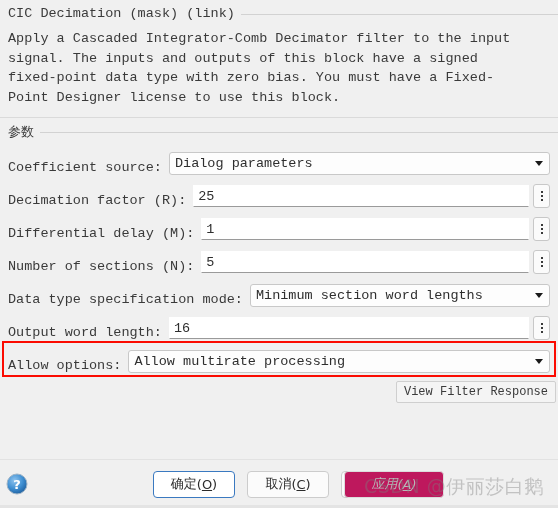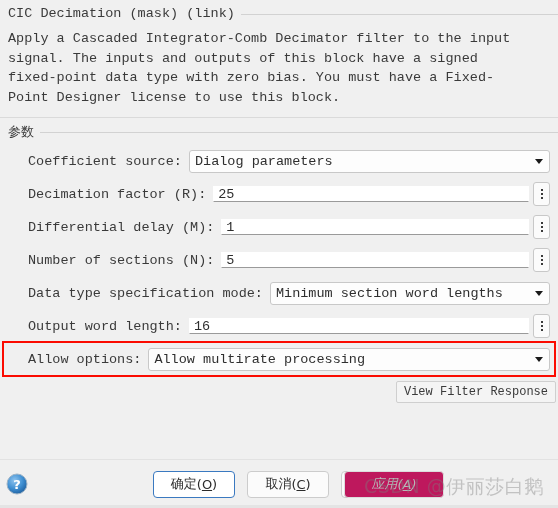--- a/index.html
+++ b/index.html
@@ -55,24 +55,23 @@
     background: #dadada;
     margin: 10px 0 0 0;
   }
 
   
   .params {
     padding: 0 8px 0 8px;
   }
   .row {
     display: flex;
-    align-items: center;
+    align-items: flex-end;
     height: 28px;
     margin-top: 5px;
-    margin-left: 20px;
   }
   .row-label {
     white-space: nowrap;
     color: #3a3a3a;
     padding-right: 7px;
     font-size: 13.5px;
   }
 
   .field-wrap {
     flex: 1 1 auto;
@@ -108,21 +107,21 @@
     border-left: 4.5px solid transparent;
     border-right: 4.5px solid transparent;
     border-top: 5px solid #1a1a1a;
     flex: 0 0 auto;
     margin-left: 8px;
   }
 
   
   .textfield {
     flex: 1 1 auto;
-    height: 16px;
+    height: 22px;
     background: #ffffff;
     border: 1px solid #ffffff;
     border-bottom: 1px solid #9a9a9a;
     display: flex;
     align-items: center;
     padding: 0 4px;
     box-sizing: border-box;
     min-width: 0;
   }
   .textfield-val {

